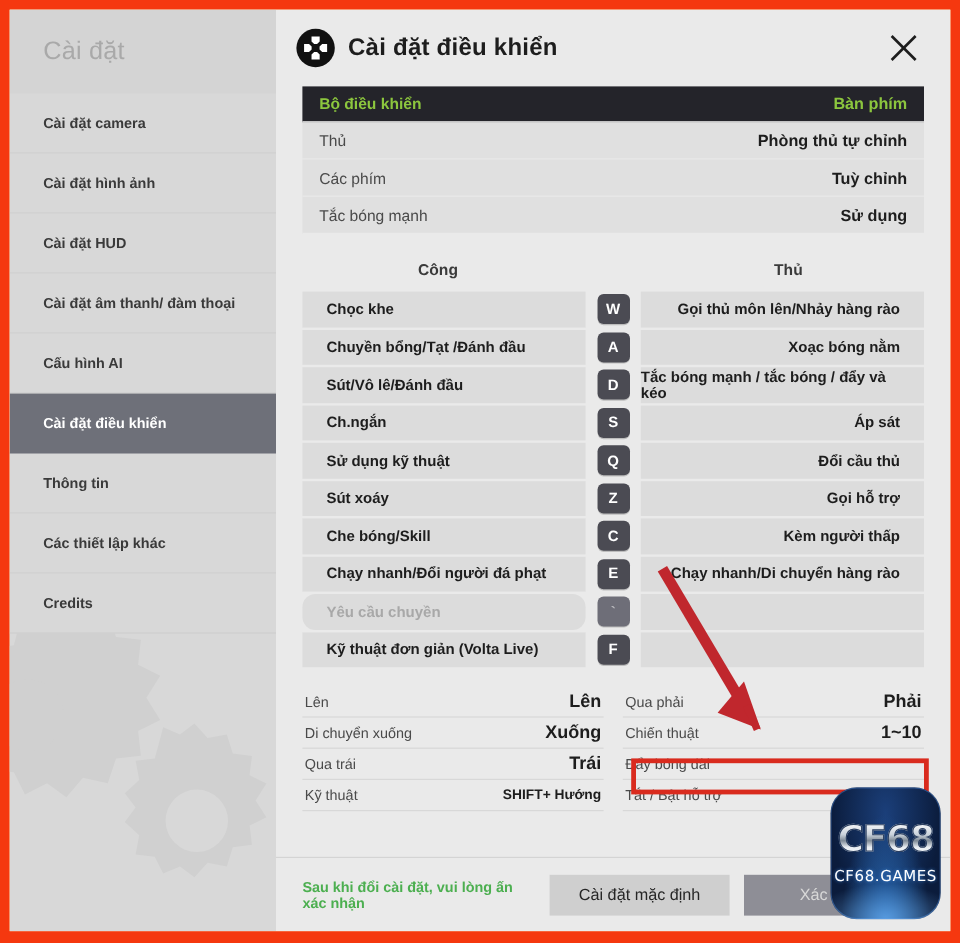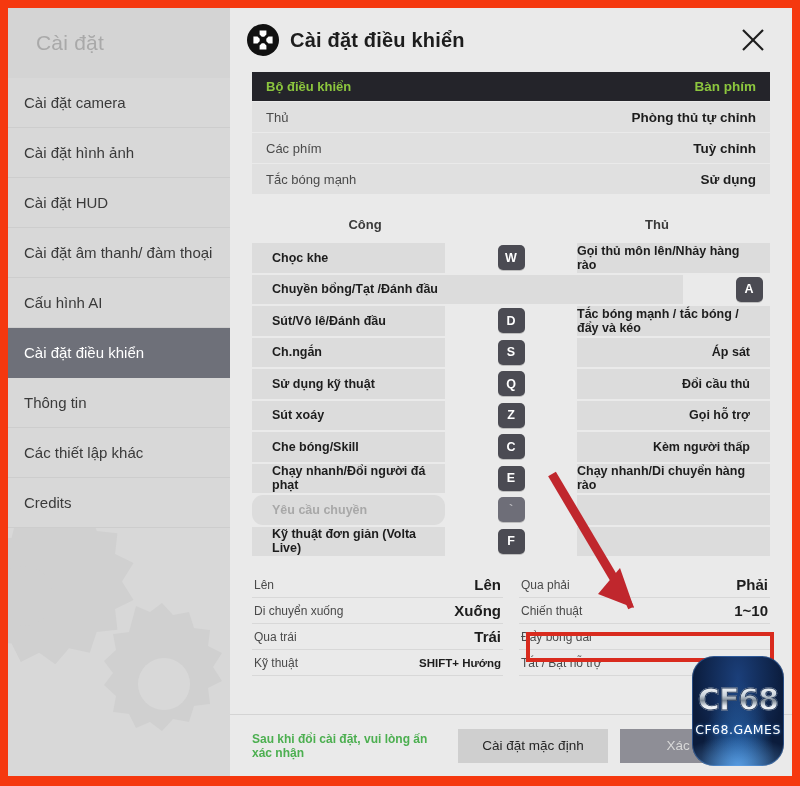--- a/index.html
+++ b/index.html
@@ -61,23 +61,23 @@
     position: relative;
     z-index: 2;
   }
 
   .side-item {
     position: relative;
     z-index: 2;
     height: 50px;
     display: flex;
     align-items: center;
-    padding-left: 16px;
-    font-size: 15px;
-    font-weight: normal;
+    padding-left: 28px;
+    font-size: 12px;
+    font-weight: bold;
     color: #3a3a3a;
     border-bottom: 1px solid #cdcdcd;
     background: #d8d8d8;
   }
   .side-item.active {
     background: #6e7079;
     color: #ffffff;
     border-bottom: 1px solid #6e7079;
   }
 
@@ -157,21 +157,20 @@
   
   #keys {
     margin: 0 22px;
     flex: 0 0 auto;
   }
   .krow {
     display: flex;
     align-items: center;
     height: 29.5px;
     margin-bottom: 2px;
-    gap: 43px;
   }
   .kcell-left {
     flex: 1;
     background: #dcdcdc;
     height: 100%;
     display: flex;
     align-items: center;
     padding-left: 20px;
     font-size: 12.5px;
     font-weight: bold;
@@ -438,20 +437,21 @@
             <div class="keycap">W</div>
           </div>
           <div class="kcell-right">Gọi thủ môn lên/Nhảy hàng rào</div>
         </div>
 
         <div class="krow">
           <div class="kcell-left">Chuyền bổng/Tạt /Đánh đầu</div>
           <div class="kcell-key">
             <div class="keycap">A</div>
           </div>
+          <div class="kcell-right">Xoạc bóng nằm</div>
         </div>
 
         <div class="krow">
           <div class="kcell-left">Sút/Vô lê/Đánh đầu</div>
           <div class="kcell-key">
             <div class="keycap">D</div>
           </div>
           <div class="kcell-right">Tắc bóng mạnh / tắc bóng / đẩy và kéo</div>
         </div>
 

